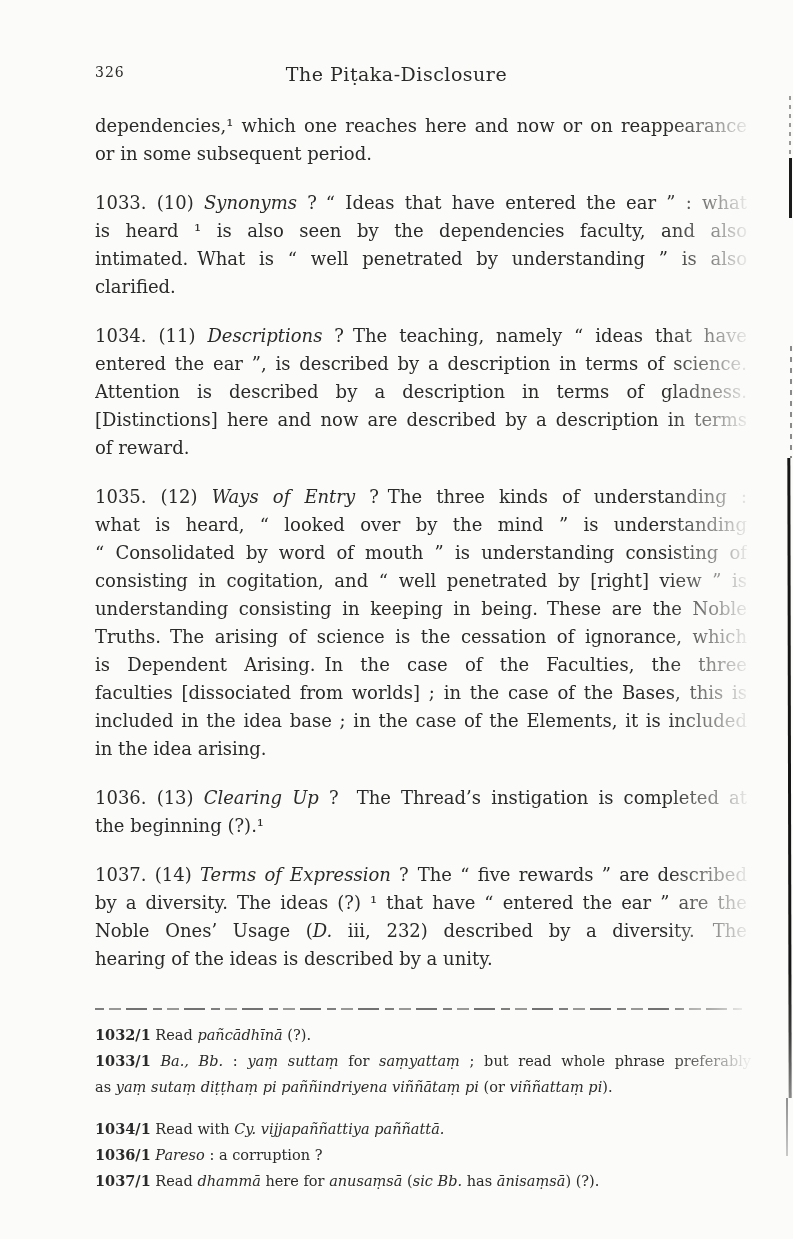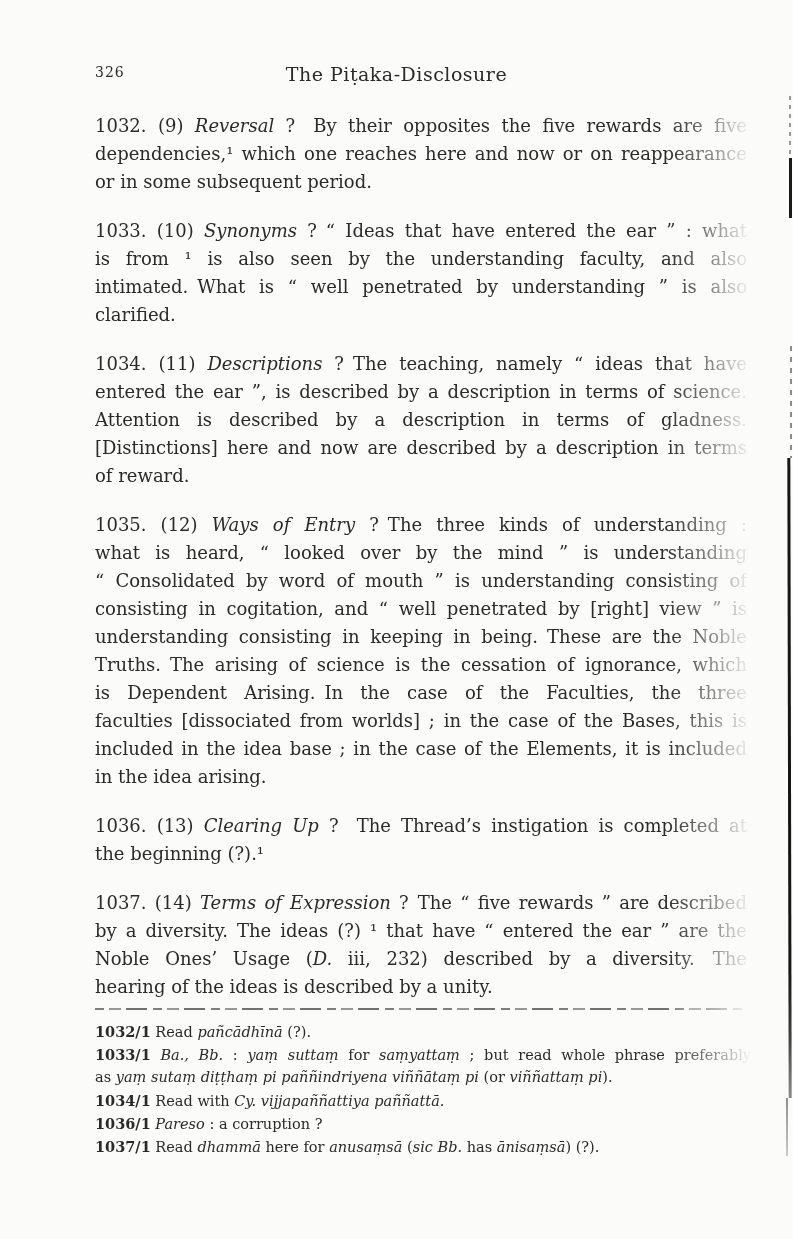--- a/index.html
+++ b/index.html
@@ -45,21 +45,21 @@
   }
   
   .footnote-rule{
     position:absolute;top:1008px;left:95px;width:652px;height:2px;
     background:
       repeating-linear-gradient(to right,#555 0 9px,transparent 9px 14px,#777 14px 26px,transparent 26px 31px,#444 31px 52px,transparent 52px 58px);
     opacity:.75;
   }
   .footnotes{
     position:absolute;top:1022px;left:95px;width:656px;
-    font-size:14.5px;line-height:19px;
+    font-size:14.5px;line-height:26px;
   }
   .footnotes .line{min-height:23px;}
   
   .scan-line{position:absolute;background:#161616;}
   .scan-line.sA{left:789px;top:96px;width:2px;height:62px;
     background:repeating-linear-gradient(to bottom,#9a9a9a 0 4px,transparent 4px 9px);}
   .scan-line.sB{left:789px;top:158px;width:3px;height:60px;background:#1a1a1a;}
   .scan-line.sC{left:790px;top:346px;width:2px;height:112px;
     background:repeating-linear-gradient(to bottom,#8a8a8a 0 5px,transparent 5px 11px);}
   .scan-line.sD{left:788px;top:458px;width:3px;height:640px;
@@ -74,27 +74,26 @@
 <body>
 
 <div class="page">
 
   <div class="page-num">326</div>
 
   <div class="running-title">The Piṭaka-Disclosure</div>
 
   <div class="body-text masked" id="body-text">
       <div class="para">
-        <div class="line">1032. (9) <i>Reversal</i> ? By their opposites the five rewards are five</div>
         <div class="line">dependencies,¹ which one reaches here and now or on reappearance</div>
         <div class="line last">or in some subsequent period.</div>
       </div>
       <div class="para">
         <div class="line">1033. (10) <i>Synonyms</i> ? “ Ideas that have entered the ear ” : what</div>
-        <div class="line">is from ¹ is also seen by the understanding faculty, and also</div>
+        <div class="line">is heard ¹ is also seen by the dependencies faculty, and also</div>
         <div class="line">intimated. What is “ well penetrated by understanding ” is also</div>
         <div class="line last">clarified.</div>
       </div>
       <div class="para">
         <div class="line">1034. (11) <i>Descriptions</i> ? The teaching, namely “ ideas that have</div>
         <div class="line">entered the ear ”, is described by a description in terms of science.</div>
         <div class="line">Attention is described by a description in terms of gladness.</div>
         <div class="line">[Distinctions] here and now are described by a description in terms</div>
         <div class="line last">of reward.</div>
       </div>
@@ -121,21 +120,21 @@
         <div class="line last">hearing of the ideas is described by a unity.</div>
       </div>
     </div>
 
   <div class="footnote-rule masked"></div>
 
   <div class="footnotes masked" id="footnotes">
       <div class="para" style="margin-bottom: 0px;">
         <div class="line last"><b>1032/1</b> Read <i>pañcādhīnā</i> (?).</div>
       </div>
-      <div class="para" style="margin-bottom: 0px;">
+      <div class="para" style="margin-bottom: 16px;">
         <div class="line"><b>1033/1</b> <i>Ba., Bb.</i> : <i>yaṃ suttaṃ</i> for <i>saṃyattaṃ</i> ; but read whole phrase preferably</div>
         <div class="line last">as <i>yaṃ sutaṃ diṭṭhaṃ pi paññindriyena viññātaṃ pi</i> (or <i>viññattaṃ pi</i>).</div>
       </div>
       <div class="para" style="margin-bottom: 0px;">
         <div class="line last"><b>1034/1</b> Read with <i>Cy. vijjapaññattiya paññattā.</i></div>
       </div>
       <div class="para" style="margin-bottom: 0px;">
         <div class="line last"><b>1036/1</b> <i>Pareso</i> : a corruption ?</div>
       </div>
       <div class="para" style="margin-bottom: 0px;">

